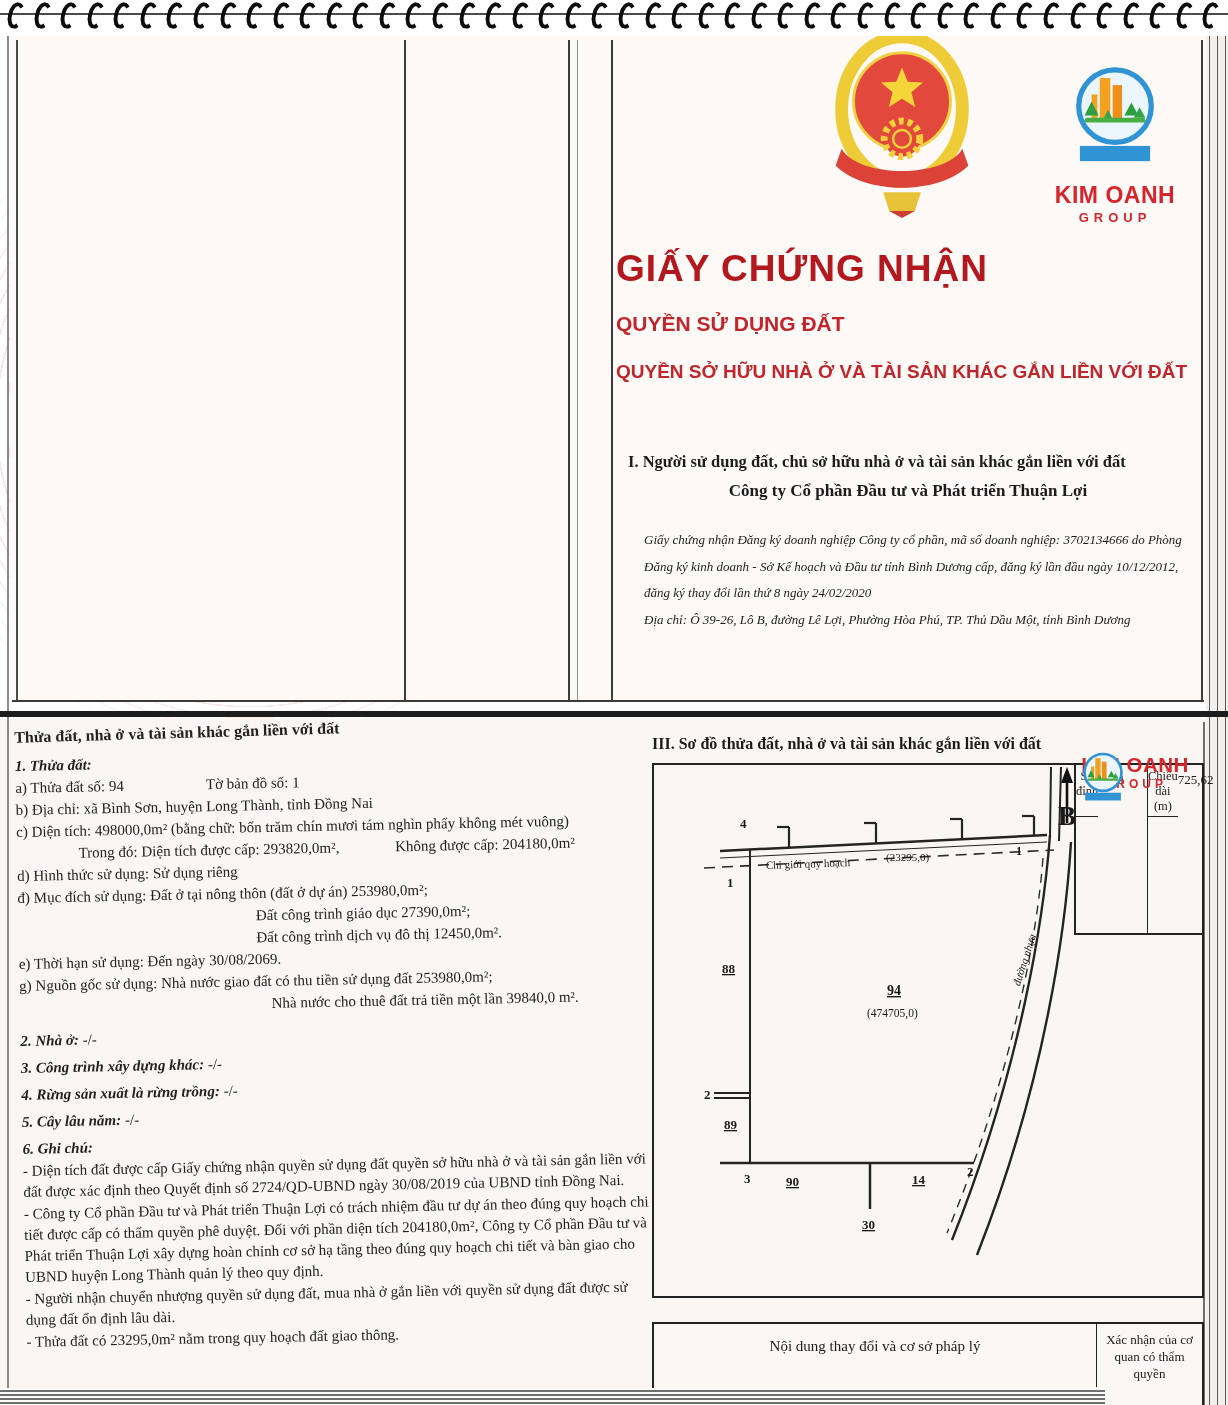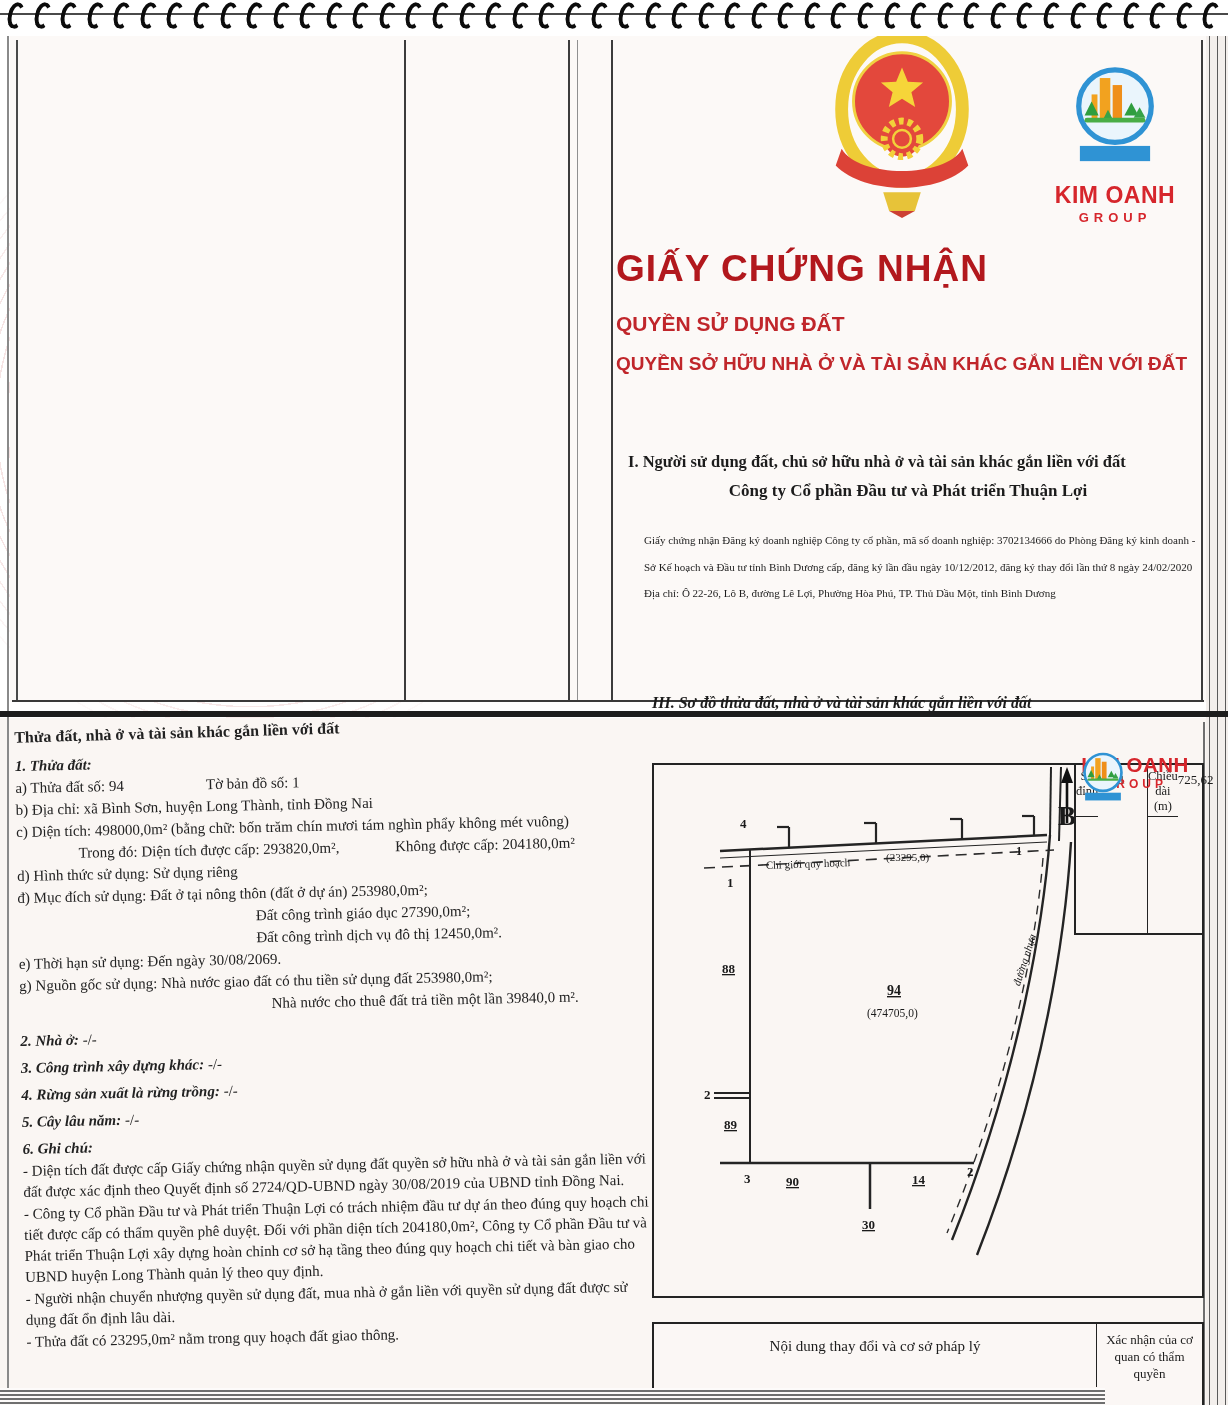--- a/index.html
+++ b/index.html
@@ -33,24 +33,24 @@
      -webkit-mask:radial-gradient(circle,#000 0 58%,transparent 72%);mask:radial-gradient(circle,#000 0 58%,transparent 72%);}
   .wm-star{background:repeating-conic-gradient(from 4deg,rgba(228,170,170,.55) 0 7deg,rgba(0,0,0,0) 7deg 30deg);
      -webkit-mask:radial-gradient(circle,#000 0 45%,transparent 62%);mask:radial-gradient(circle,#000 0 45%,transparent 62%);}
   .faint{opacity:.55;}
 
   
   .title-block{left:616px;top:248px;width:584px;text-align:left;z-index:2;
      font-family:"Liberation Sans","DejaVu Sans",sans-serif;}
   .t1{font-size:37px;font-weight:bold;color:#b2181d;letter-spacing:1px;}
   .t2{font-size:21px;font-weight:bold;color:#c0262b;margin-top:22px;}
-  .t3{font-size:19px;font-weight:bold;color:#c0262b;margin-top:17px;}
+  .t3{font-size:19px;font-weight:bold;color:#c0262b;margin-top:25px;}
   .sec1{left:628px;top:452px;width:578px;font-weight:bold;font-size:16.5px;z-index:2;}
   .owner{left:628px;top:481px;width:560px;text-align:center;font-weight:bold;font-size:17px;z-index:2;}
-  .covpar{left:644px;top:527px;width:556px;font-size:11px;line-height:26.5px;z-index:2;}
+  .covpar{left:644px;top:527px;width:556px;font-size:13px;line-height:26.5px;z-index:2;font-style:italic;}
 
   
   .emblem{left:826px;top:30px;z-index:2;}
   .logo-top{left:1040px;top:64px;width:150px;text-align:center;z-index:2;}
   .brand-name{font-family:"Liberation Sans","DejaVu Sans",sans-serif;font-weight:bold;color:#d6262c;}
   .logo-top .brand-name{font-size:23px;letter-spacing:.5px;margin-top:4px;}
   .brand-group{font-family:Liberation Sans, sans-serif;font-weight:bold;color:#d6262c;}
   .logo-top .brand-group{font-size:13px;letter-spacing:5px;margin-top:1px;}
 
   
@@ -62,21 +62,21 @@
   .rowa{display:flex;}
   .rowa .mapno{margin-left:82px;}
   .ind1{margin-left:62px;}
   .ind2{margin-left:238px;}
   .ind3{margin-left:252px;}
   .item{margin-top:6px;}
   .notes{margin-top:1px;}
   .notes div{margin-top:1px;}
 
   
-  .d-head{left:652px;top:694px;width:545px;font-weight:bold;font-size:16px;z-index:2;font-style:italic;}
+  .d-head{left:652px;top:735px;width:545px;font-weight:bold;font-size:16px;z-index:2;}
   .dgm{left:652px;top:763px;width:548px;height:531px;border:2px solid #232323;z-index:2;}
   .dgm svg{position:absolute;left:0;top:0;}
   .dtext{font-family:"Liberation Serif","DejaVu Serif",serif;fill:#1a1a1a;}
 
   .lentbl{position:absolute;top:0;right:0;width:126px;height:168px;border-left:2px solid #232323;
           border-bottom:2px solid #232323;z-index:3;font-size:12.5px;}
   .lt-grid{display:grid;grid-template-columns:72px 1fr;height:100%;}
   .lt-c1{border-right:1.5px solid #232323;}
   .lt-hd{height:47px;border-bottom:1.5px solid #232323;text-align:center;padding-top:4px;line-height:15px;}
   .lt-col{display:flex;}
@@ -211,21 +211,21 @@
   <div class="abs title-block">
     <div class="t1">GIẤY CHỨNG NHẬN</div>
     <div class="t2">QUYỀN SỬ DỤNG ĐẤT</div>
     <div class="t3">QUYỀN SỞ HỮU NHÀ Ở VÀ TÀI SẢN KHÁC GẮN LIỀN VỚI ĐẤT</div>
   </div>
 
   <div class="abs owner">Công ty Cổ phần Đầu tư và Phát triển Thuận Lợi</div>
   <div class="abs sec1">I. Người sử dụng đất, chủ sở hữu nhà ở và tài sản khác gắn liền với đất</div>
   <div class="abs covpar">
     <div>Giấy chứng nhận Đăng ký doanh nghiệp Công ty cổ phần, mã số doanh nghiệp: 3702134666 do Phòng Đăng ký kinh doanh - Sở Kế hoạch và Đầu tư tỉnh Bình Dương cấp, đăng ký lần đầu ngày 10/12/2012, đăng ký thay đổi lần thứ 8 ngày 24/02/2020</div>
-    <div>Địa chỉ: Ô 22-26, Lô B,  đường Lê Lợi, Phường Hòa Phú, TP. Thủ Dầu Một, tỉnh Bình Dương</div>
+    <div>Địa chỉ: Ô 39-26, Lô B,  đường Lê Lợi, Phường Hòa Phú, TP. Thủ Dầu Một, tỉnh Bình Dương</div>
   </div>
 
   <div class="abs leftcol">
     <div class="lc-head">Thửa đất, nhà ở và tài sản khác gắn liền với đất</div>
     <div class="bi">1. Thửa đất:</div>
     <div class="ln rowa">
       <span>a) Thửa đất số:  94</span>
       <span class="mapno">Tờ bản đồ số:   1</span>
     </div>
     <div class="ln">b) Địa chỉ: xã Bình Sơn, huyện Long Thành, tỉnh Đồng Nai</div>

